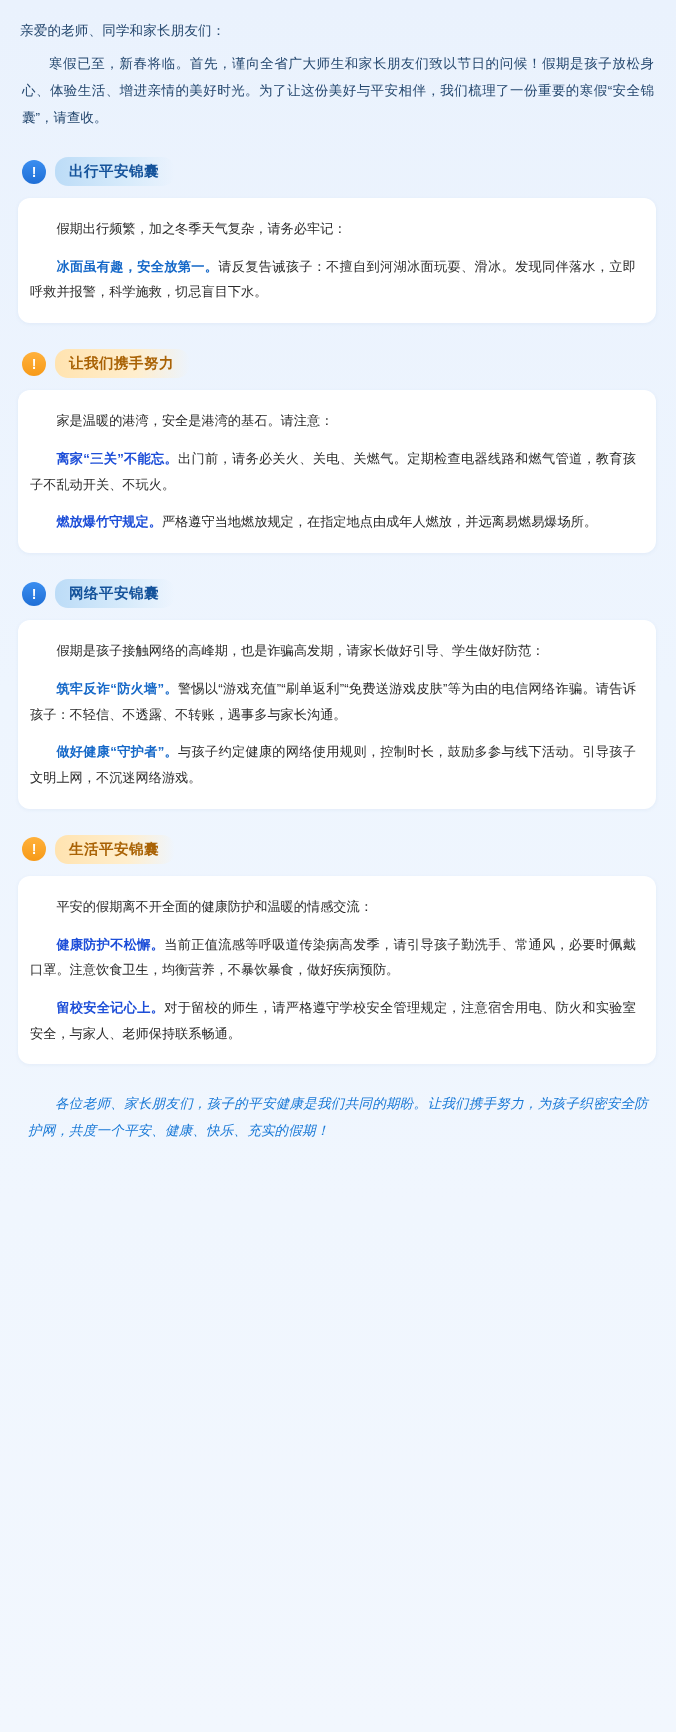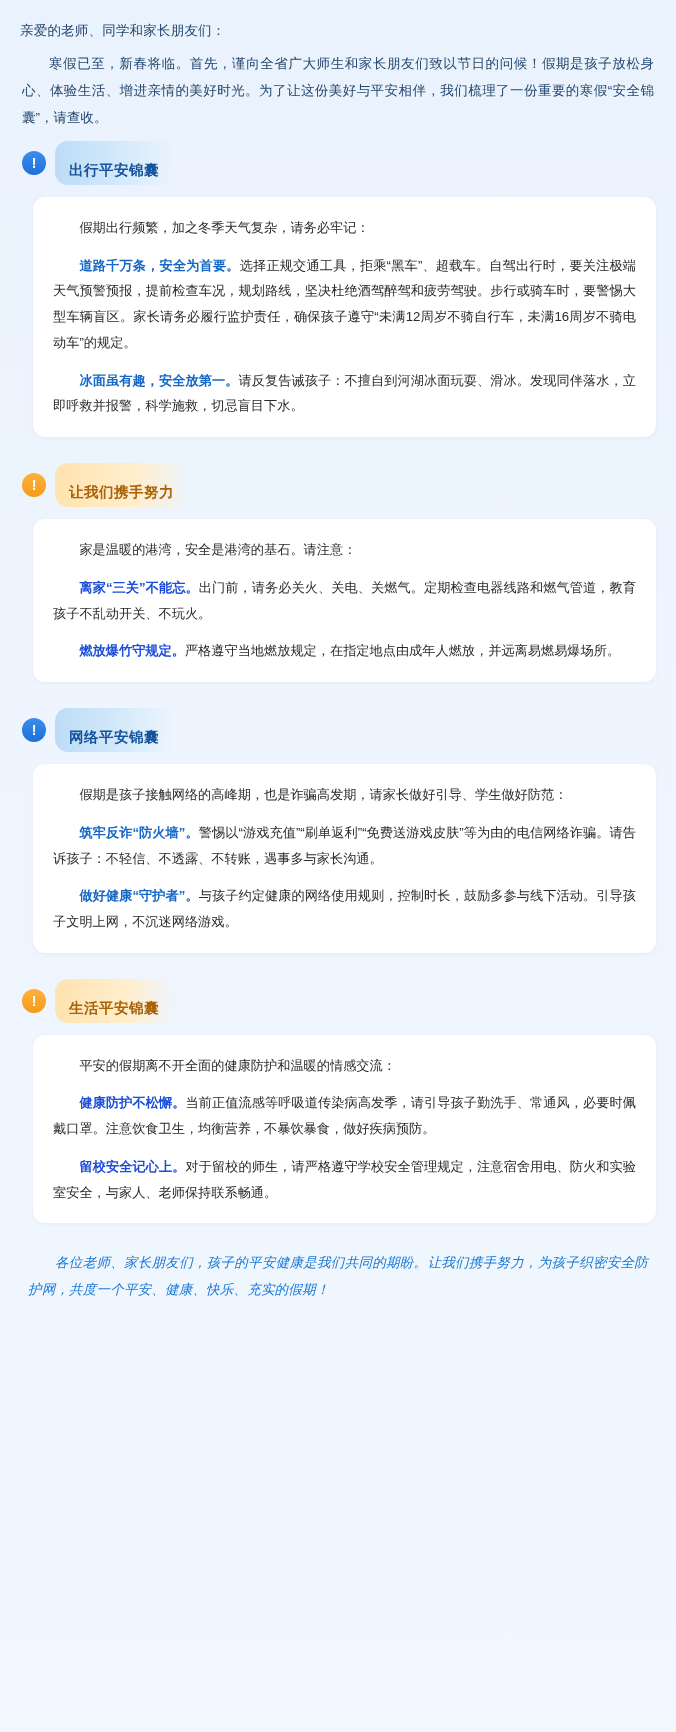--- a/index.html
+++ b/index.html
@@ -20,21 +20,21 @@
     font-size: 13.5px;
     color: #24476e;
     margin: 6px 0 10px 2px;
     letter-spacing: .2px;
   }
   .intro {
     font-size: 13.5px;
     line-height: 2.0;
     color: #24476e;
     text-indent: 2em;
-    margin: 0 4px 10px 4px;
+    margin: 0 4px 26px 4px;
     text-align: justify;
   }
   
   .sec-head {
     display: flex;
     align-items: center;
     gap: 9px;
     margin: 0 0 12px 4px;
   }
   .bang {
@@ -46,37 +46,37 @@
     display: flex;
     align-items: center;
     justify-content: center;
     flex: 0 0 auto;
   }
   .bang.blue { background: linear-gradient(180deg,#3b8ef0,#1f6fd6); }
   .bang.orange { background: linear-gradient(180deg,#ffb13c,#f79a18); }
   .pill {
     font-size: 14.5px;
     font-weight: bold;
-    padding: 20px 16px 5px 14px;
+    padding: 5px 16px 5px 14px;
     border-radius: 13px 13px 13px 13px;
     letter-spacing: .5px;
   }
   .pill.blue {
     color: #15539b;
     background: linear-gradient(90deg, #bcdcf7 0%, #d7ebfb 60%, rgba(215,235,251,0) 100%);
   }
   .pill.orange {
     color: #a96205;
     background: linear-gradient(90deg, #ffe3b0 0%, #ffeecd 60%, rgba(255,238,205,0) 100%);
   }
   .card {
     background: #ffffff;
     border-radius: 12px;
-    padding: 18px 20px 16px 20px;
-    margin: 0 2px 26px 15px;
+    padding: 18px 20px 16px 12px;
+    margin: 0 2px 26px 0;
     box-shadow: 0 1px 4px rgba(40,90,160,.06);
   }
   .card p {
     margin: 0 0 12px 0;
     font-size: 13.2px;
     line-height: 1.95;
     text-indent: 2em;
     text-align: justify;
     color: #2a2a2a;
   }
@@ -103,21 +103,20 @@
   <div class="greeting">亲爱的老师、同学和家长朋友们：</div>
 
   <div class="intro">寒假已至，新春将临。首先，谨向全省广大师生和家长朋友们致以节日的问候！假期是孩子放松身心、体验生活、增进亲情的美好时光。为了让这份美好与平安相伴，我们梳理了一份重要的寒假“安全锦囊”，请查收。</div>
 
   <div class="sec-head">
     <div class="bang blue">!</div>
     <div class="pill blue">出行平安锦囊</div>
   </div>
   <div class="card">
     <p><span>假期出行频繁，加之冬季天气复杂，请务必牢记：</span></p>
-    <p><span class="lead-blue">道路千万条，安全为首要。</span><span>选择正规交通工具，拒乘“黑车”、超载车。自驾出行时，要关注极端天气预警预报，提前检查车况，规划路线，坚决杜绝酒驾醉驾和疲劳驾驶。步行或骑车时，要警惕大型车辆盲区。家长请务必履行监护责任，确保孩子遵守“未满12周岁不骑自行车，未满16周岁不骑电动车”的规定。</span></p>
     <p><span class="lead-blue">冰面虽有趣，安全放第一。</span><span>请反复告诫孩子：不擅自到河湖冰面玩耍、滑冰。发现同伴落水，立即呼救并报警，科学施救，切忌盲目下水。</span></p>
   </div>
 
   <div class="sec-head">
     <div class="bang orange">!</div>
     <div class="pill orange">让我们携手努力</div>
   </div>
   <div class="card">
     <p><span>家是温暖的港湾，安全是港湾的基石。请注意：</span></p>
     <p><span class="lead-orange">离家“三关”不能忘。</span><span>出门前，请务必关火、关电、关燃气。定期检查电器线路和燃气管道，教育孩子不乱动开关、不玩火。</span></p>

